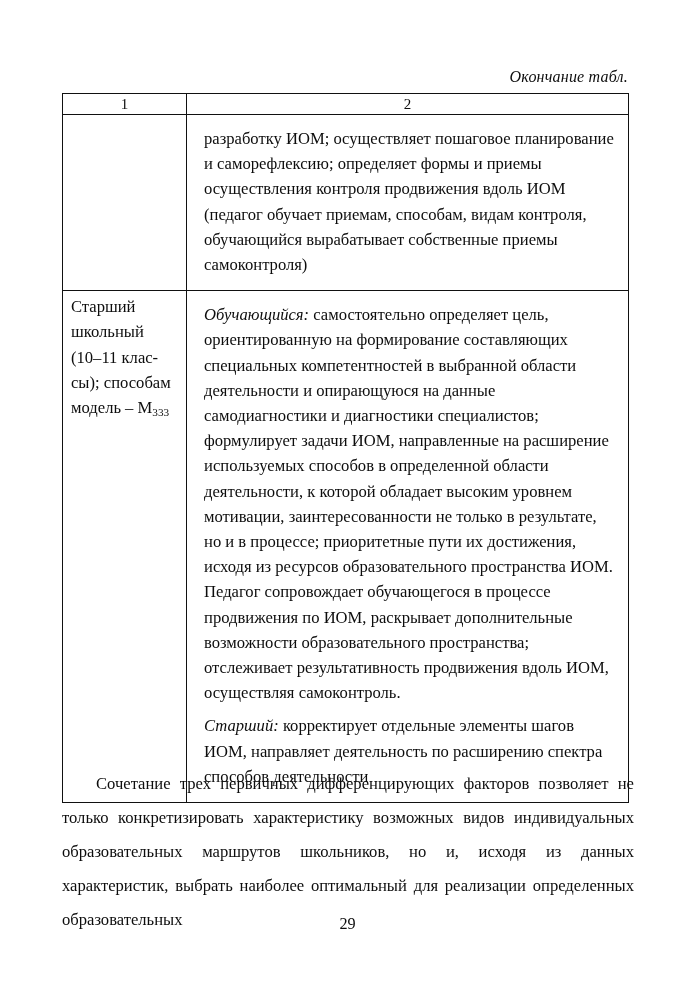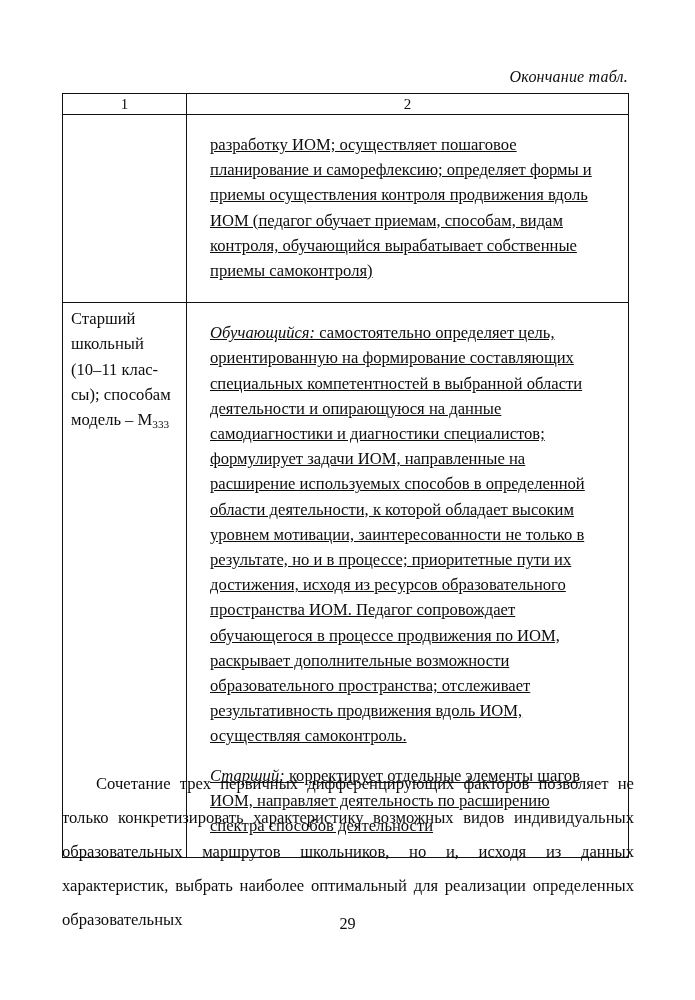--- a/index.html
+++ b/index.html
@@ -83,22 +83,21 @@
     padding-right: 6px;
   }
   .ital { font-style: italic; text-align: right; }
   sub {
     font-size: 0.68em;
     line-height: 0;
     vertical-align: -0.28em;
     text-align: right;
   }
   p.tp {
-    margin: 14px;
-    text-decoration: underline;
+    margin: 8px;
   }
 
   
   .body-par {
     position: absolute;
     left: 62px;
     top: 767px;
     width: 572px;
     font-size: 16.6px;
     line-height: 34px;

